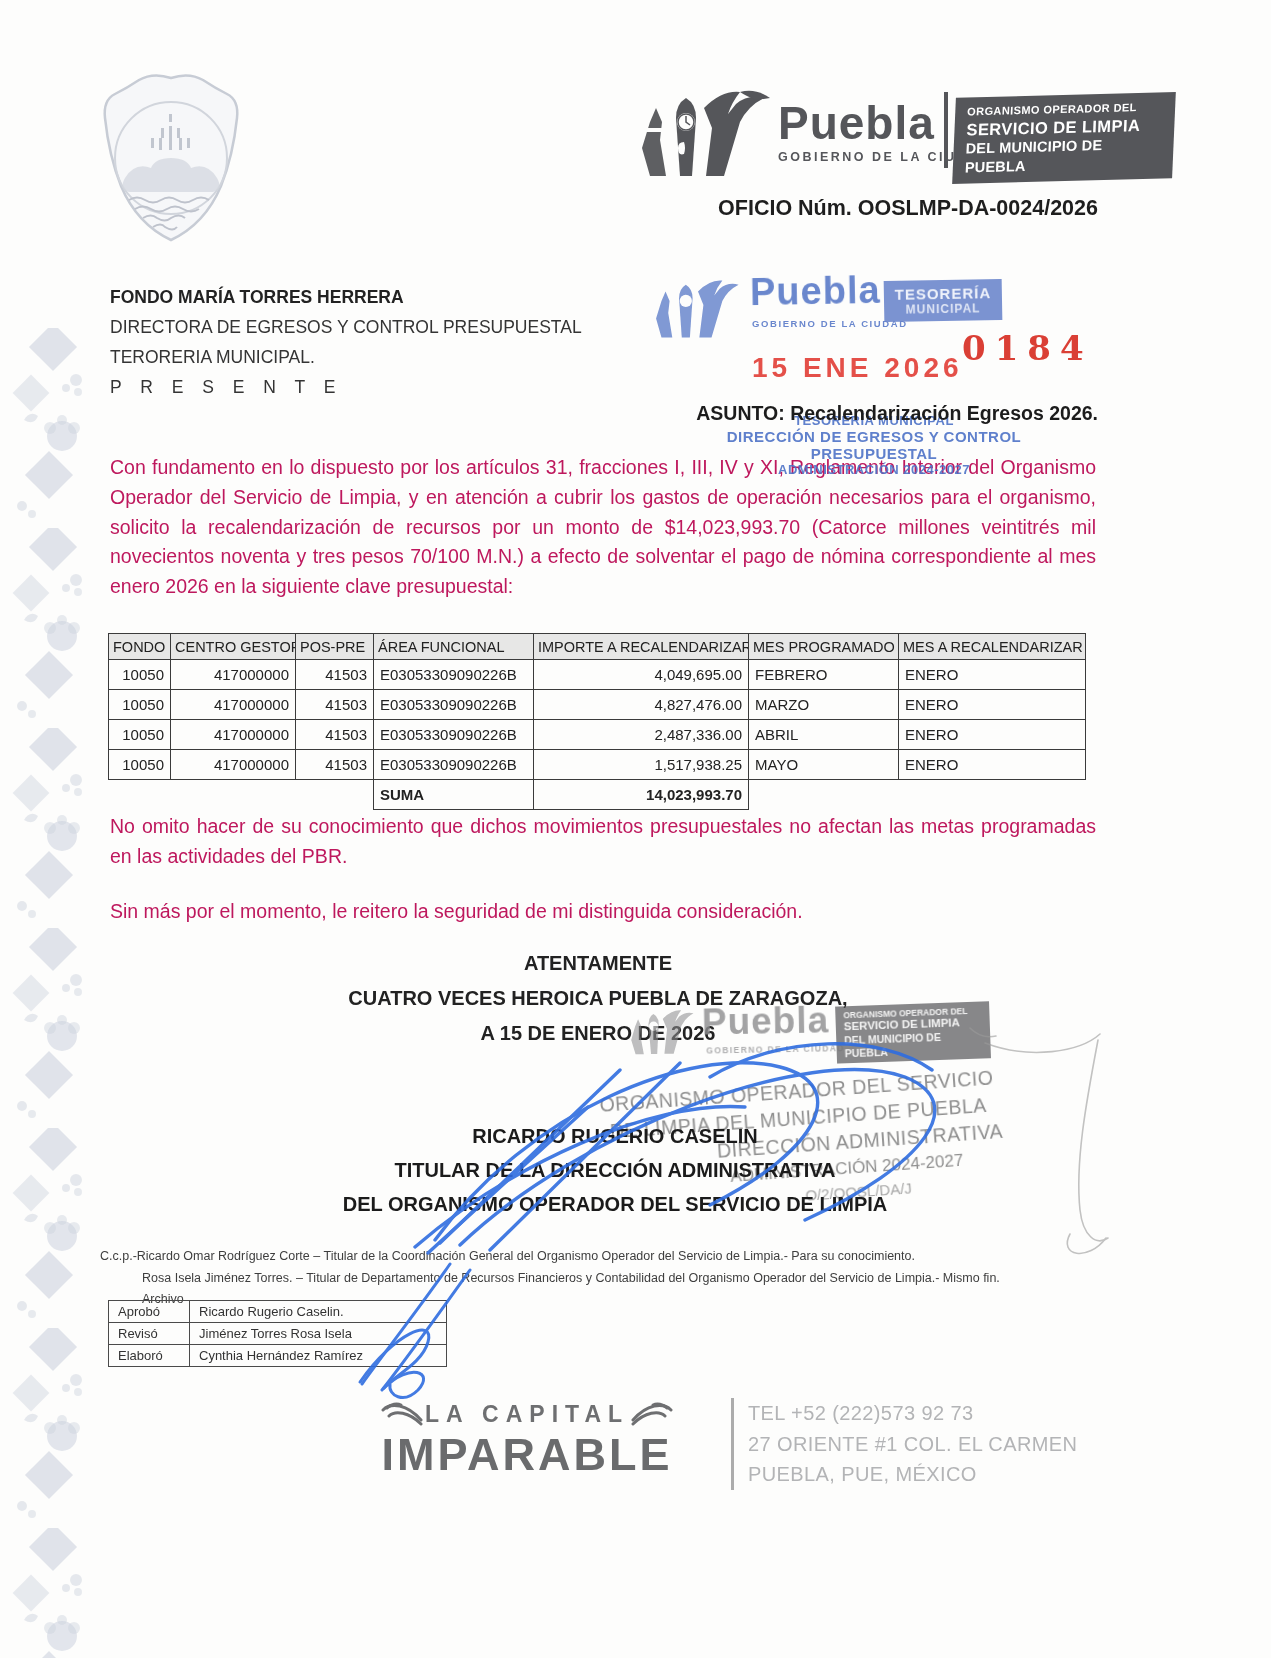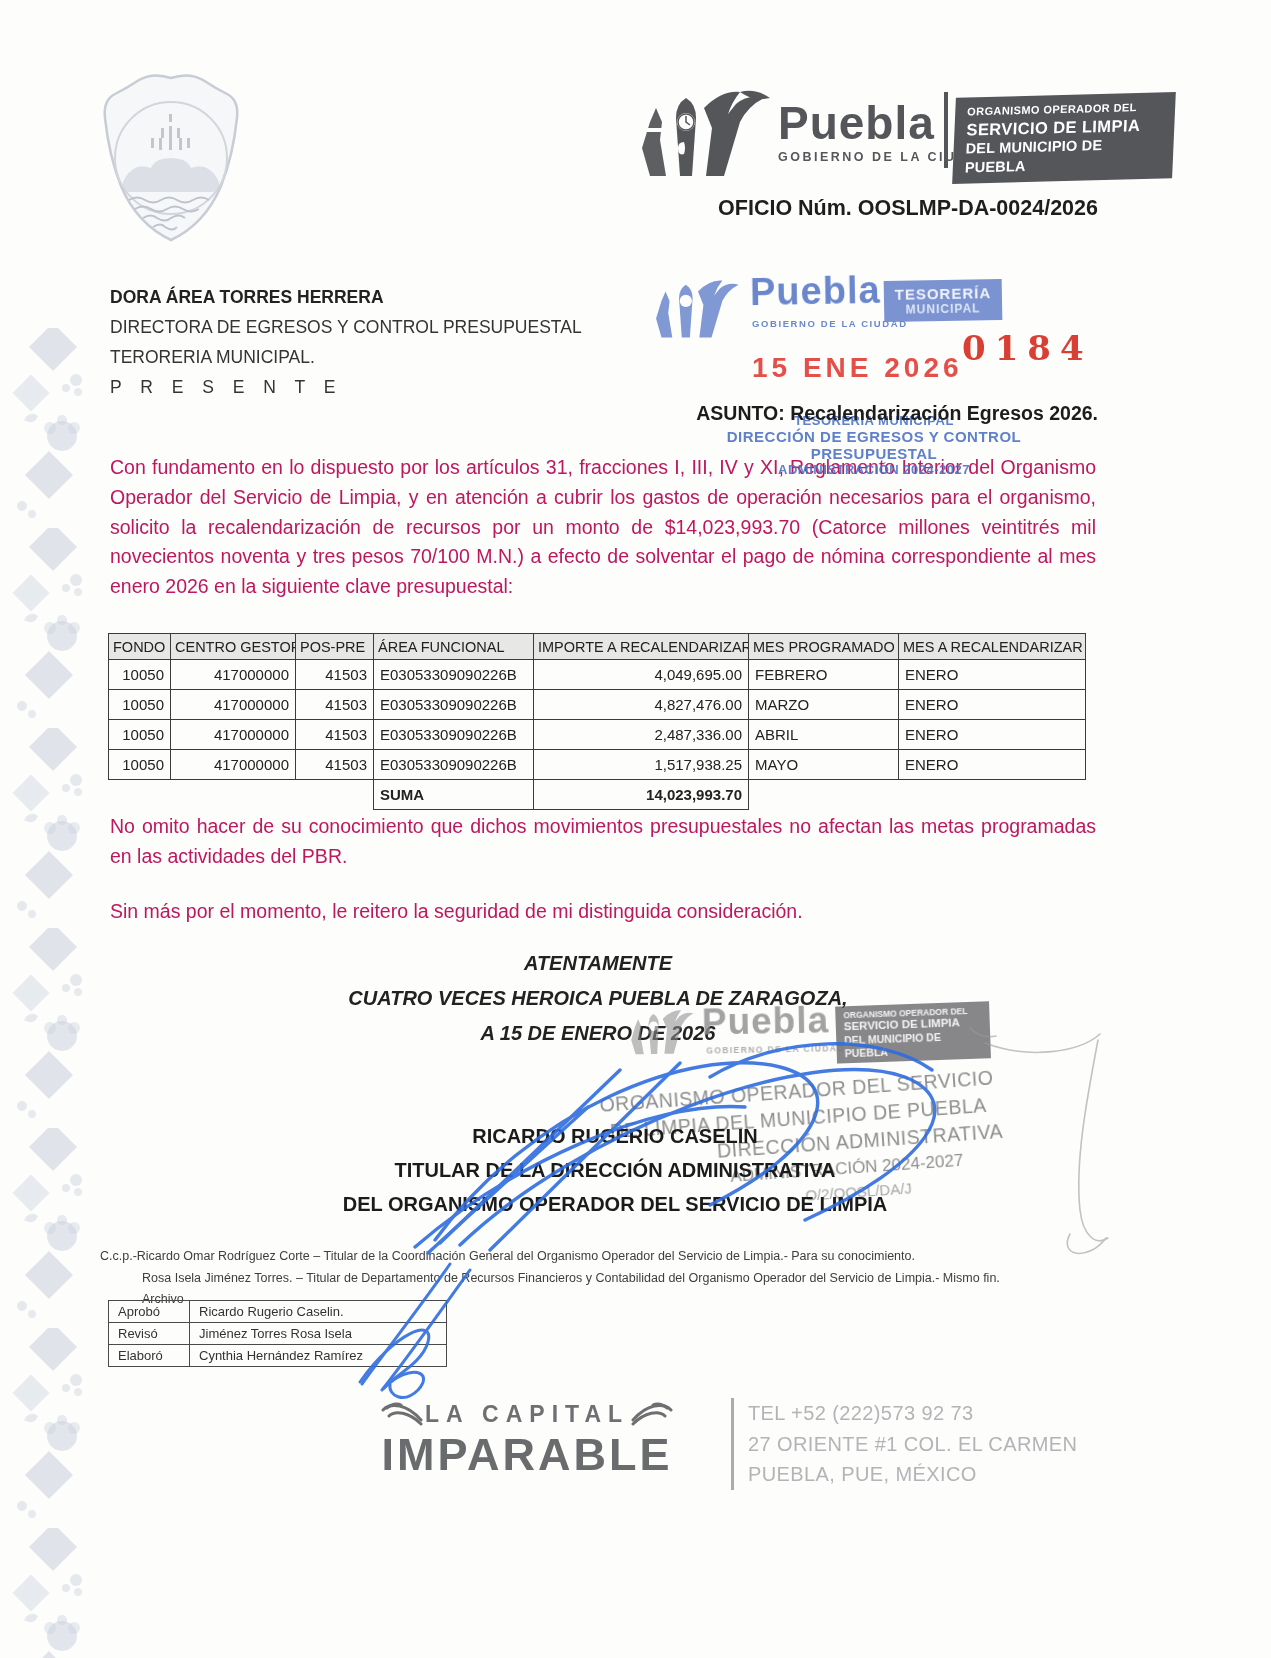--- a/index.html
+++ b/index.html
@@ -53,21 +53,21 @@
   table.budget th{
     background:#e7e7e6;border:1.6px solid #3b3b3b;font-weight:500;text-align:left;
     padding:2px 4px;white-space:nowrap;overflow:hidden;height:21px;font-size:14.5px;
   }
   table.budget td{border:1.6px solid #3b3b3b;padding:2px 6px;height:25px;white-space:nowrap;overflow:hidden;}
   table.budget td.num{text-align:right;}
   table.budget td.nb{border:none;background:transparent;}
   table.budget td.suma-l{font-weight:700;}
   table.budget td.suma-v{font-weight:700;text-align:right;}
 
-  .closing{width:720px;text-align:center;font-weight:700;font-size:20px;color:#222;font-style:italic;}
+  .closing{width:720px;text-align:center;font-weight:700;font-size:20px;color:#222;}
   .closing div{margin-bottom:12px;}
 
   
   .stamp-gray-logo{opacity:.8;transform:rotate(-1deg);}
   .sg-word{font-weight:700;font-size:37px;color:#8d8d8f;letter-spacing:1px;filter:blur(.4px);}
   .sg-sub{font-weight:700;font-size:8.5px;color:#9a9a9c;letter-spacing:1.4px;filter:blur(.3px);}
   .sg-badge{background:rgba(80,80,84,.85);color:#f1f1f1;padding:4px 8px;transform:rotate(-1deg);filter:blur(.3px);line-height:1.2;}
   .sg-badge .b1{font-size:8.5px;font-weight:700;}
   .sg-badge .b2{font-size:11.5px;font-weight:700;}
   .sg-badge .b3{font-size:10.5px;font-weight:700;}
@@ -166,21 +166,21 @@
   <div class="abs hdr-bar" style="left:944px;top:92px;"></div>
   <div class="abs hdr-badge" style="left:954px;top:95px;">
     <div class="b1">ORGANISMO OPERADOR DEL</div>
     <div class="b2">SERVICIO DE LIMPIA</div>
     <div class="b3">DEL MUNICIPIO DE PUEBLA</div>
   </div>
 
   <div class="abs oficio" style="left:638px;top:196px;">OFICIO Núm. OOSLMP-DA-0024/2026</div>
 
   <div class="abs rcp" style="left:110px;top:282px;">
-    <div class="name">DORA ÁREA TORRES HERRERA</div>
+    <div class="name">FONDO MARÍA TORRES HERRERA</div>
     <div>DIRECTORA DE EGRESOS Y CONTROL PRESUPUESTAL</div>
     <div>TERORERIA MUNICIPAL.</div>
     <div class="presente">P R E S E N T E</div>
   </div>
 
   <div class="abs stamp-blue" style="left:652px;top:268px;width:350px;height:92px;">
     <svg class="abs" style="left:0;top:8px;" width="92" height="66" viewBox="0 0 136 92" opacity=".85">
       <g fill="#5677c7">
         <path d="M14 88 L6 60 L14 34 L20 20 L26 34 L24 52 L30 88 Z"></path>
         <path d="M44 88 L40 30 Q40 16 50 10 Q60 16 60 30 L56 88 Z"></path>

